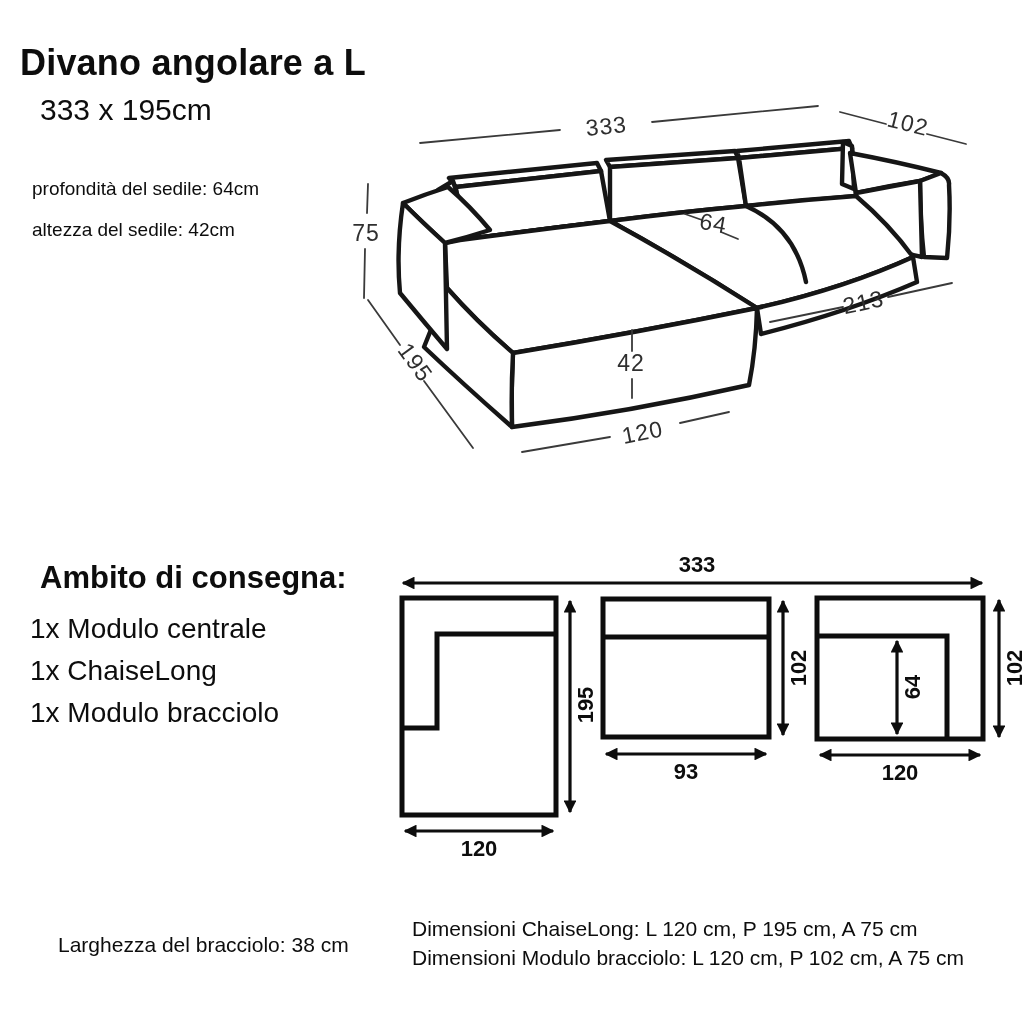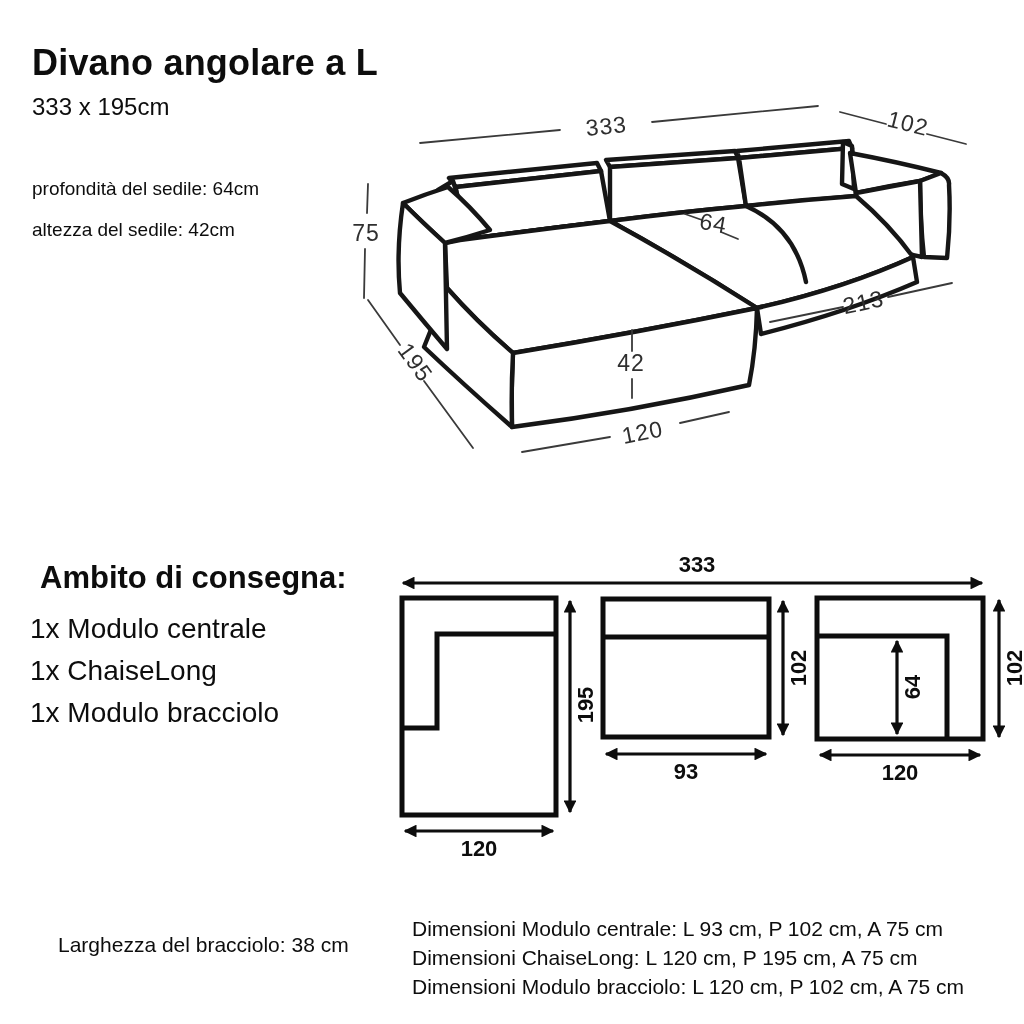--- a/index.html
+++ b/index.html
@@ -1,22 +1,22 @@
 <!DOCTYPE html>
 <html><head>
 <meta charset="utf-8">
 <style>
   html,body{margin:0;padding:0;background:#ffffff;}
   .sheet{
     position:relative;width:1024px;height:1024px;background:#ffffff;
     font-family:"Liberation Sans",sans-serif;color:#0d0d0d;overflow:hidden;
   }
   .abs{position:absolute;}
-  .title{left:32px;top:42px;font-size:36px;font-weight:700;letter-spacing:.2px;}
-  .subtitle{left:32px;top:93px;font-size:24px;font-weight:400;}
+  .title{left:20px;top:42px;font-size:36px;font-weight:700;letter-spacing:.2px;}
+  .subtitle{left:40px;top:93px;font-size:30px;font-weight:400;}
   .seat-specs{left:32px;top:168px;font-size:19px;line-height:41px;font-weight:400;}
   .delivery{left:28px;top:548px;}
   .delivery h2{margin:12px;font-size:31px;font-weight:700;}
   .delivery ul{list-style:none;margin:12px 0 0 2px;padding:0;font-size:28px;line-height:42px;font-weight:400;}
   .notes-left{left:30px;top:931px;font-size:21px;line-height:28px;margin-left:28px;}
   .notes-right{left:412px;top:914px;font-size:21px;line-height:29px;}
   svg{position:absolute;overflow:visible;}
   .ink{stroke:#161616;stroke-width:4.4;fill:#ffffff;stroke-linejoin:round;stroke-linecap:round;}
   .ink-open{stroke:#161616;stroke-width:4.4;fill:none;stroke-linejoin:round;stroke-linecap:round;}
   .dim{stroke:#3a3a3a;stroke-width:1.8;fill:none;stroke-linecap:round;}
@@ -140,18 +140,17 @@
       <text class="plan-label" transform="translate(1022,668) rotate(-90)">102</text>
       <line class="plan-arrow" x1="820" y1="755" x2="980" y2="755" marker-start="url(#ah)" marker-end="url(#ah)"></line>
       <text class="plan-label" x="900" y="780">120</text>
     </g>
   </svg>
 
   <div class="abs notes-left">
     <div>Larghezza del bracciolo: 38 cm</div>
   </div>
   <div class="abs notes-right">
-    <div>Dimensioni Modulo centrale: L 93 cm, P 102 cm, A 75 cm</div>
     <div>Dimensioni ChaiseLong: L 120 cm, P 195 cm, A 75 cm</div>
     <div>Dimensioni Modulo bracciolo: L 120 cm, P 102 cm, A 75 cm</div>
   </div>
 
 </div>
 
 </body></html>

